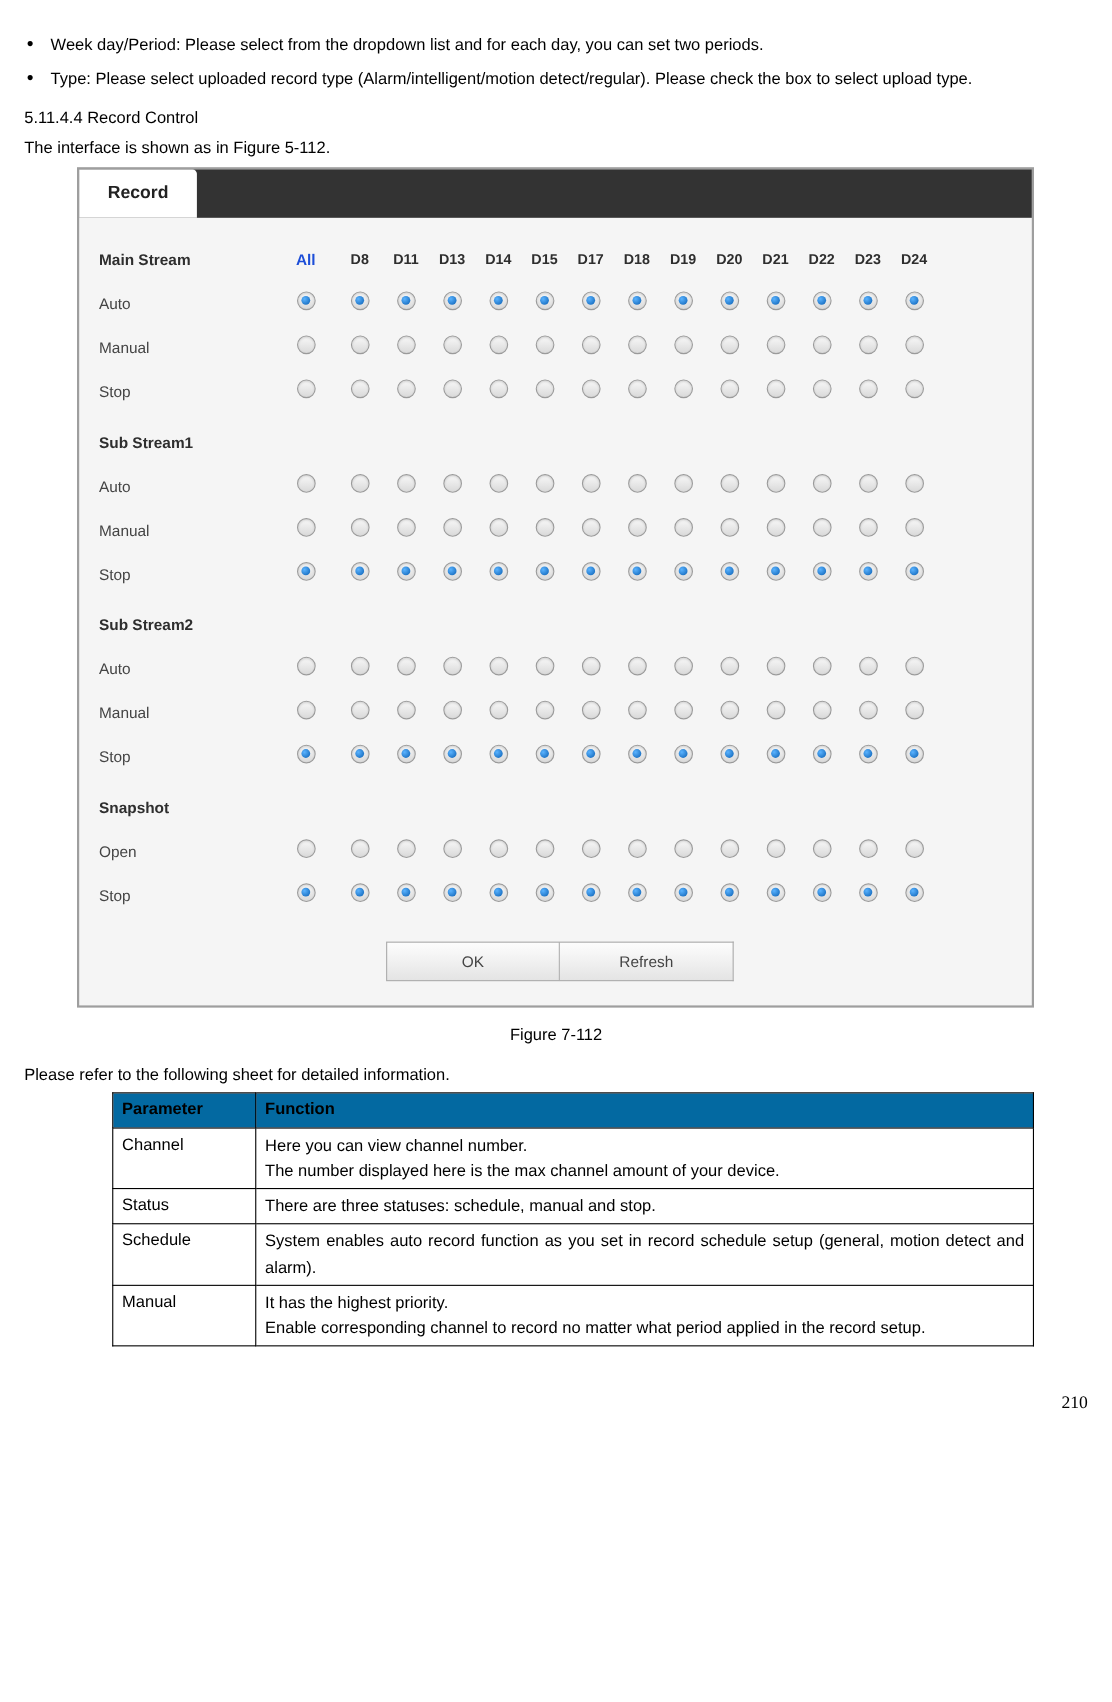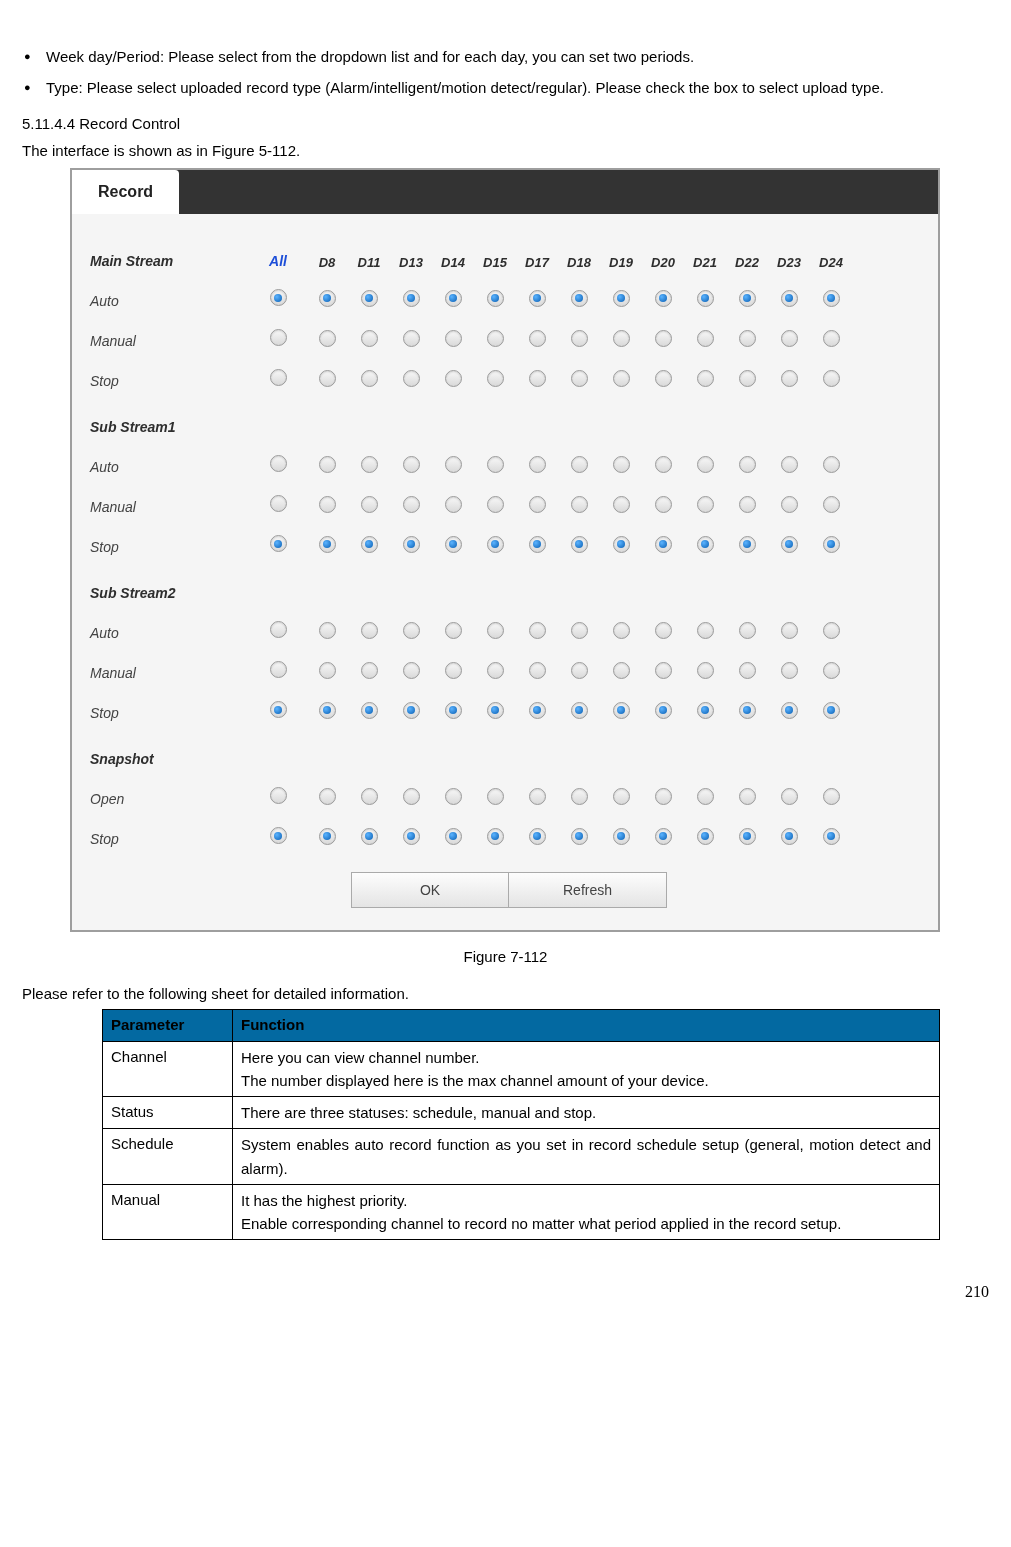--- a/index.html
+++ b/index.html
@@ -9,21 +9,21 @@
     color: #000;
     margin: 0;
     padding: 30px 22px 20px 22px;
     width: 1011px;
     background: #fff;
     line-height: 1.5;
   }
   ul.bullets {
     list-style: none;
     padding-left: 24px;
-    margin: 16px 0 14px 0;
+    margin: 0 0 14px 0;
   }
   ul.bullets li {
     position: relative;
     margin-bottom: 8px;
     text-align: justify;
   }
   ul.bullets li::before {
     content: "●";
     position: absolute;
     left: -22px;
@@ -58,23 +58,22 @@
     padding: 10px 26px 0 26px;
     height: 44px;
     font-size: 16px;
     border-top-right-radius: 4px;
   }
   .panel {
     padding: 18px 10px 22px 18px;
   }
   .grid-row {
     display: flex;
-    align-items: flex-end;
+    align-items: center;
     height: 40px;
-    font-style: italic;
   }
   .row-label {
     width: 160px;
     flex-shrink: 0;
     color: #444;
   }
   .row-label.bold { font-weight: bold; color:#2e2e2e; }
   .col-all {
     width: 56px;
     text-align: center;

